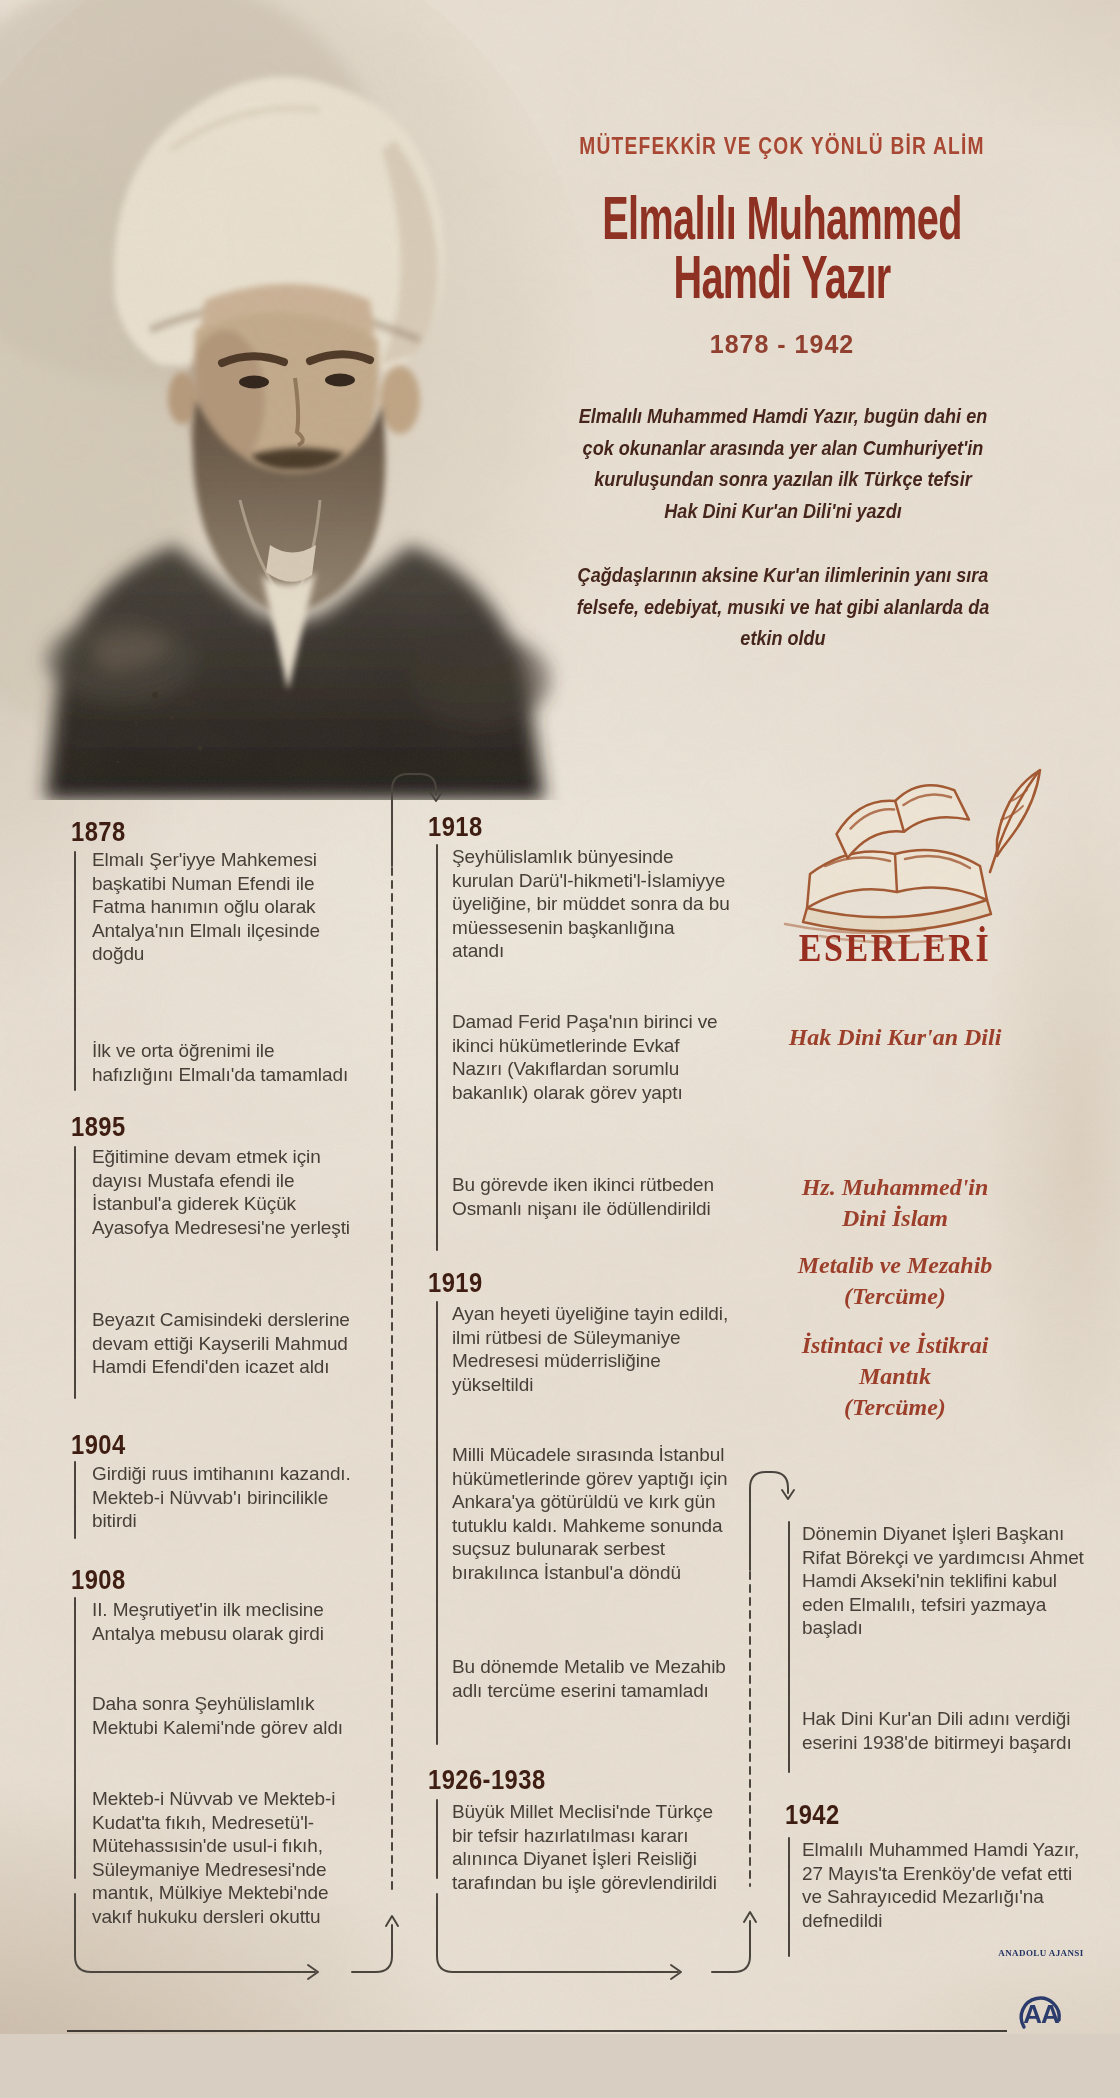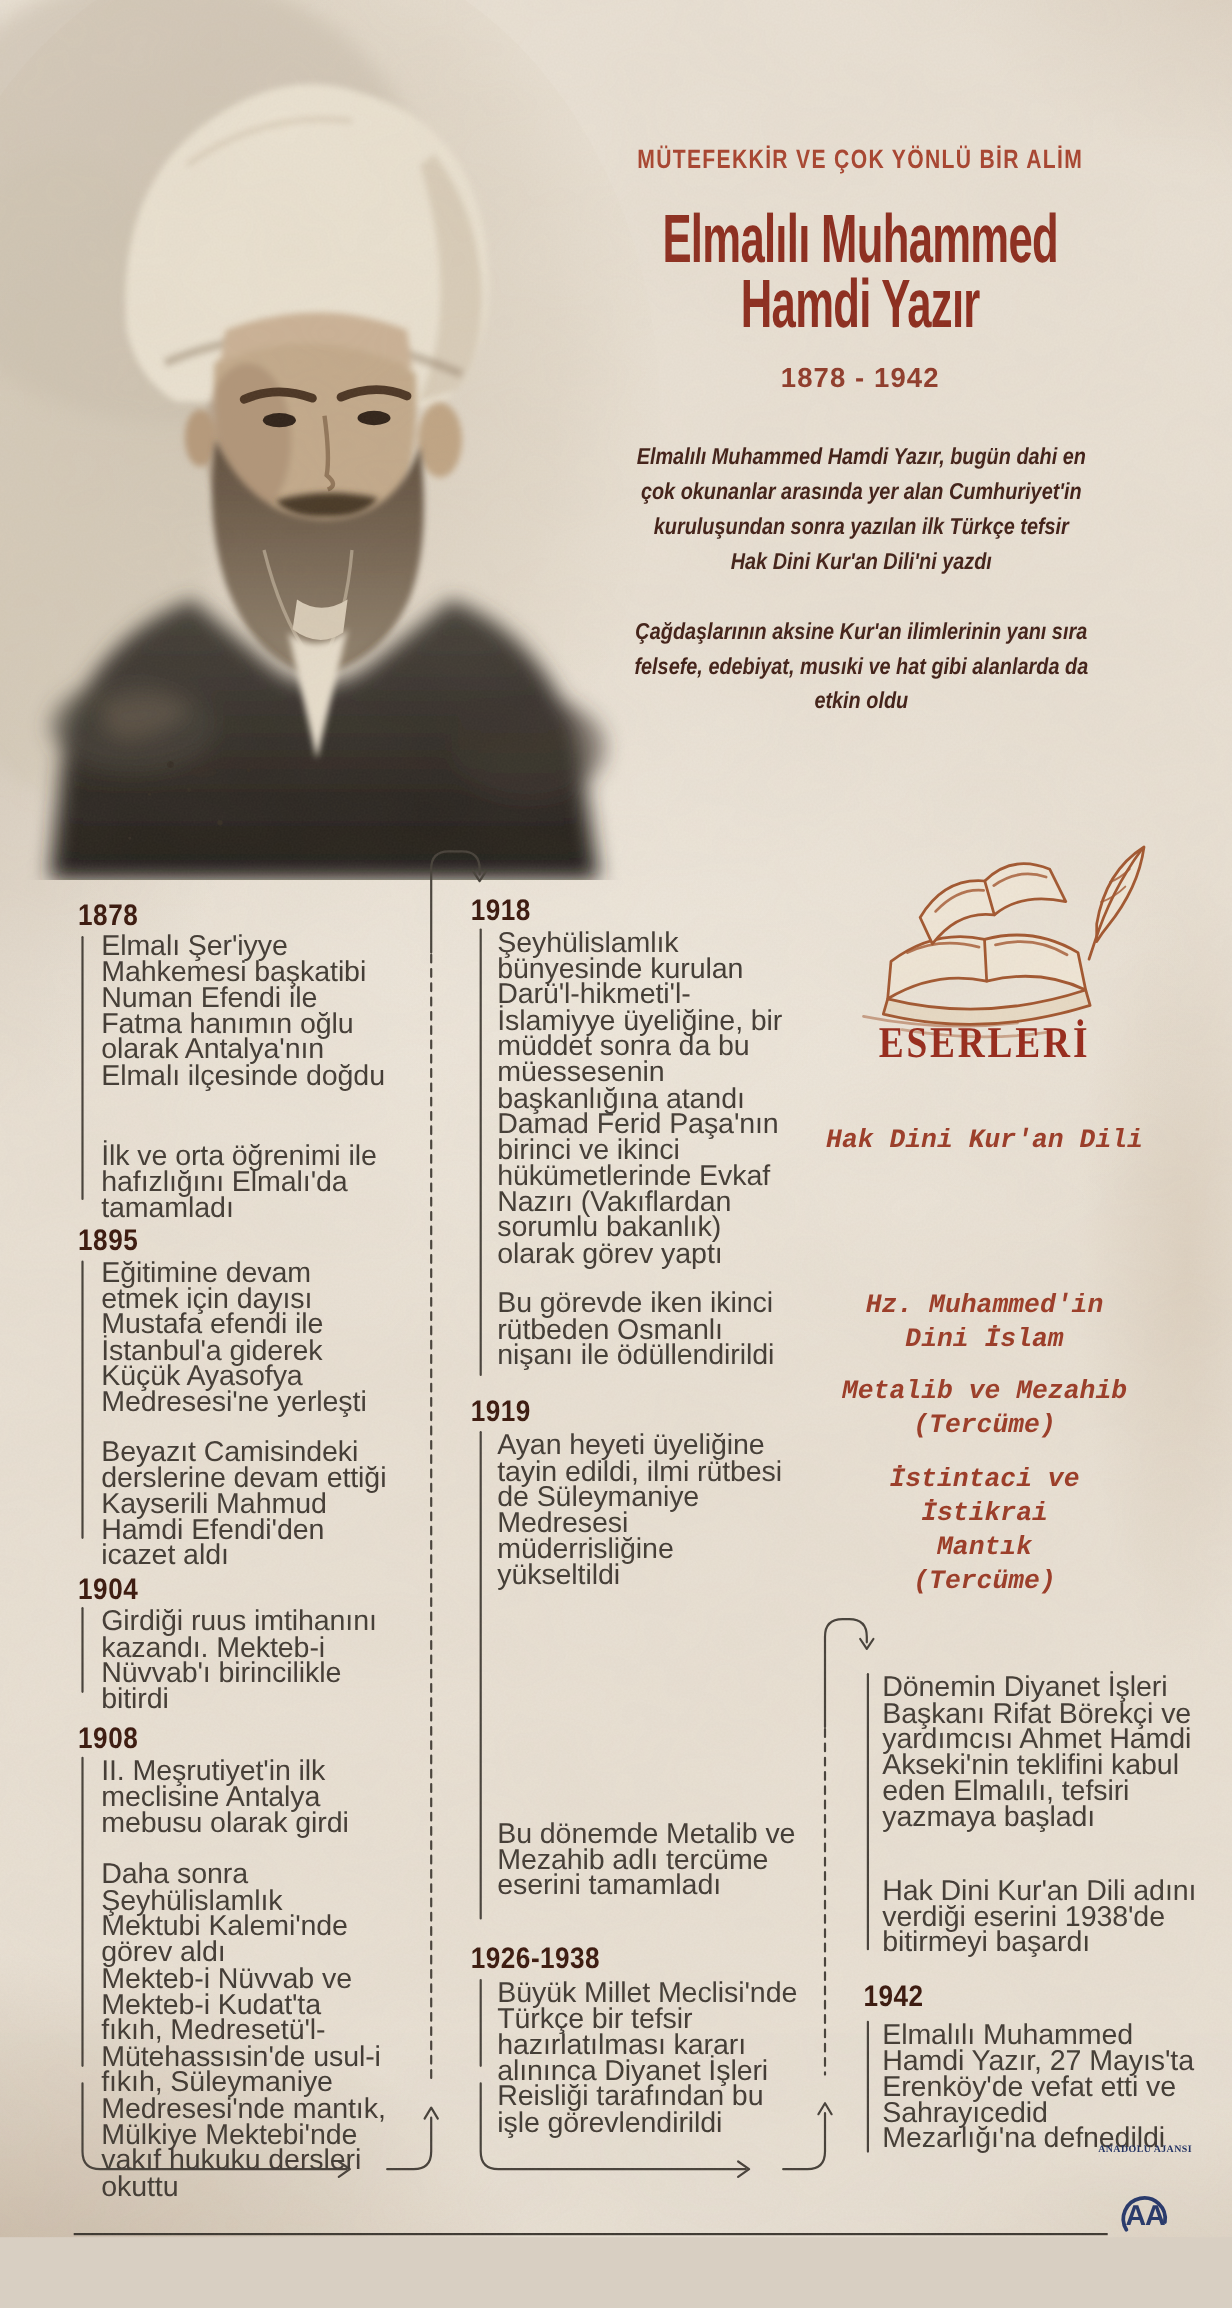--- a/index.html
+++ b/index.html
@@ -25,29 +25,29 @@
   .title div{white-space:nowrap;}
   .lifespan{left:432px;top:330px;width:700px;text-align:center;font-size:25px;
             font-weight:600;letter-spacing:1px;color:#8f3a2a;}
   .intro{left:543px;top:400px;width:480px;text-align:center;color:#3f1e16;
          font-weight:700;font-style:italic;font-size:21px;line-height:31.5px;
          transform:scaleX(.86);transform-origin:50% 0;}
   .intro p{margin:0 0 33px 0;}
   
   .yr{font-size:27px;font-weight:700;color:#38160c;letter-spacing:.5px;
       transform:scaleX(.88);transform-origin:0 0;white-space:nowrap;}
-  .tx{font-size:26px;line-height:23.6px;color:#403a34;letter-spacing:-.1px;}
+  .tx{font-size:19px;line-height:23.6px;color:#403a34;letter-spacing:-.1px;}
   .c1{left:92px;width:262px;}
   .c2{left:452px;width:278px;}
   .c3{left:802px;width:288px;}
   
   .works-title{left:745px;top:924px;width:300px;text-align:center;
                font-family:"Liberation Serif",serif;font-weight:700;font-size:40px;
                letter-spacing:3px;color:#97291b;transform:scaleX(.85);transform-origin:50% 0;}
-  .work{left:745px;width:300px;text-align:center;font-family:Liberation Mono, monospace;
+  .work{left:745px;width:300px;text-align:center;font-family:Liberation Serif, serif;
         font-weight:700;font-style:italic;font-size:24px;line-height:31px;color:#9b3a26;}
   
   .footrule{left:67px;top:2030px;width:940px;height:2px;background:#3c3832;}
   .date{left:67px;top:2038px;font-size:13px;font-weight:600;letter-spacing:.5px;color:#4c463f;margin-left:46px;}
   .agency{left:995px;top:1948px;width:92px;text-align:center;font-size:9px;font-weight:700;
           letter-spacing:.4px;color:#1d2f63;white-space:nowrap;font-family:Liberation Serif, serif;}
   .centennial{left:995px;top:2038px;width:92px;text-align:center;font-size:15px;
               font-weight:700;font-style:italic;color:#c3202c;}
   .centyears{left:995px;top:2055px;width:92px;text-align:center;font-size:6px;
              letter-spacing:.5px;color:#7d7668;}
@@ -212,20 +212,21 @@
   <div class="abs tx c1" style="top:1598px">II. Meşrutiyet'in ilk meclisine Antalya mebusu olarak girdi</div>
   <div class="abs tx c1" style="top:1692px">Daha sonra Şeyhülislamlık Mektubi Kalemi'nde görev aldı</div>
   <div class="abs tx c1" style="top:1787px">Mekteb-i Nüvvab ve Mekteb-i Kudat'ta fıkıh, Medresetü'l-Mütehassısin'de usul-i fıkıh, Süleymaniye Medresesi'nde mantık, Mülkiye Mektebi'nde vakıf hukuku dersleri okuttu</div>
 
   <div class="abs yr" style="left:428px;top:812px">1918</div>
   <div class="abs tx c2" style="top:845px">Şeyhülislamlık bünyesinde kurulan Darü'l-hikmeti'l-İslamiyye üyeliğine, bir müddet sonra da bu müessesenin başkanlığına atandı</div>
   <div class="abs tx c2" style="top:1010px">Damad Ferid Paşa'nın birinci ve ikinci hükümetlerinde Evkaf Nazırı (Vakıflardan sorumlu bakanlık) olarak görev yaptı</div>
   <div class="abs tx c2" style="top:1173px">Bu görevde iken ikinci rütbeden Osmanlı nişanı ile ödüllendirildi</div>
   <div class="abs yr" style="left:428px;top:1268px">1919</div>
   <div class="abs tx c2" style="top:1302px">Ayan heyeti üyeliğine tayin edildi, ilmi rütbesi de Süleymaniye Medresesi müderrisliğine yükseltildi</div>
+  <div class="abs tx c2" style="top:1443px">Milli Mücadele sırasında İstanbul hükümetlerinde görev yaptığı için Ankara'ya götürüldü ve kırk gün tutuklu kaldı. Mahkeme sonunda suçsuz bulunarak serbest bırakılınca İstanbul'a döndü</div>
   <div class="abs tx c2" style="top:1655px">Bu dönemde Metalib ve Mezahib adlı tercüme eserini tamamladı</div>
   <div class="abs yr" style="left:428px;top:1765px">1926-1938</div>
   <div class="abs tx c2" style="top:1800px">Büyük Millet Meclisi'nde Türkçe bir tefsir hazırlatılması kararı alınınca Diyanet İşleri Reisliği tarafından bu işle görevlendirildi</div>
 
   <div class="abs works-title">ESERLERİ</div>
   <div class="abs work" style="top:1022px">
     <div>Hak Dini Kur'an Dili</div>
   </div>
   <div class="abs work" style="top:1172px">
     <div>Hz. Muhammed'in</div>

